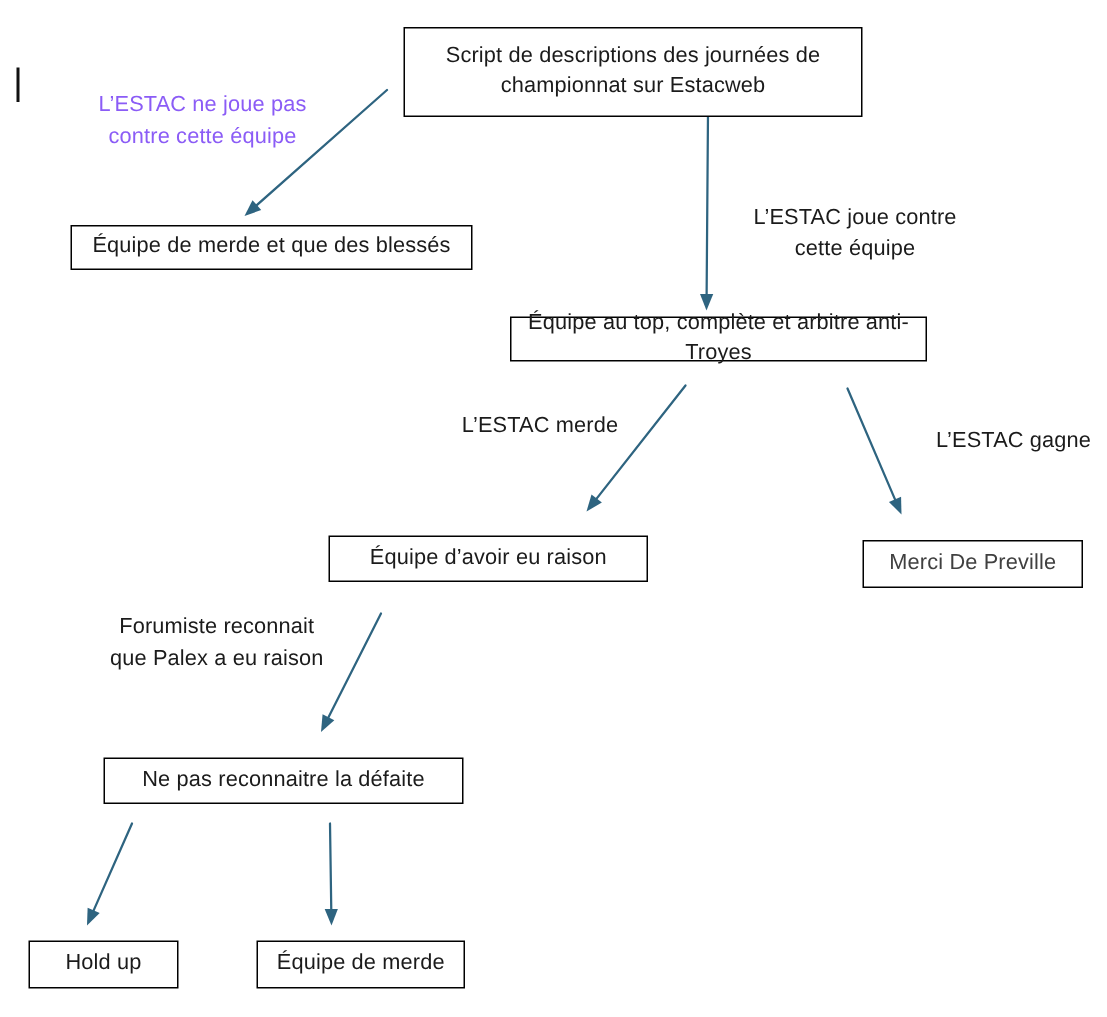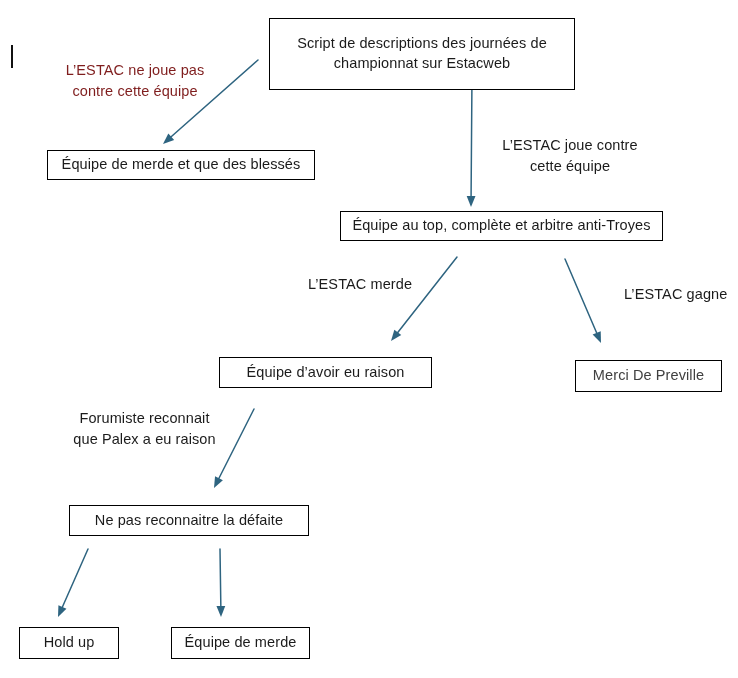--- a/index.html
+++ b/index.html
@@ -88,47 +88,47 @@
       </g>
       <g>
         <line x1="220" y1="549" x2="220.8676613680231" y2="608.0009730255717" stroke="#2e6480" stroke-width="1.5" stroke-linecap="round"></line>
         <polygon points="221,617 216.43872848453,606.0658881402209 225.2377770817487,605.9364903667323" fill="#2e6480"></polygon>
       </g>
     </svg>
 
   <div class="caret" style="left: 11px; top: 45px; width: 1.6px; height: 23px;"></div>
 
   <div id="nodes">
-      <div class="node" style="left: 269px; top: 18px; width: 306px; height: 72px; border-color: rgb(0, 0, 0); color: rgb(27, 27, 27);">
+      <div class="node" style="left: 269px; top: 18px; width: 306px; height: 60px; border-color: rgb(0, 0, 0); color: rgb(27, 27, 27);">
         <span>Script de descriptions des journées de championnat sur Estacweb</span>
       </div>
       <div class="node" style="left: 47px; top: 150px; width: 268px; height: 30px; border-color: rgb(0, 0, 0); color: rgb(27, 27, 27);">
         <span>Équipe de merde et que des blessés</span>
       </div>
-      <div class="node" style="left: 340px; top: 211px; width: 323px; height: 30px; border-color: rgb(0, 0, 0); color: rgb(27, 27, 27);">
+      <div class="node" style="left: 340px; top: 211px; width: 278px; height: 30px; border-color: rgb(0, 0, 0); color: rgb(27, 27, 27);">
         <span>Équipe au top, complète et arbitre anti-Troyes</span>
       </div>
       <div class="node" style="left: 219px; top: 357px; width: 213px; height: 31px; border-color: rgb(0, 0, 0); color: rgb(27, 27, 27);">
         <span>Équipe d’avoir eu raison</span>
       </div>
       <div class="node" style="left: 575px; top: 360px; width: 147px; height: 32px; border-color: rgb(0, 0, 0); color: #404040;">
         <span>Merci De Preville</span>
       </div>
       <div class="node" style="left: 69px; top: 505px; width: 240px; height: 31px; border-color: rgb(0, 0, 0); color: rgb(27, 27, 27);">
         <span>Ne pas reconnaitre la défaite</span>
       </div>
       <div class="node" style="left: 19px; top: 627px; width: 100px; height: 32px; border-color: rgb(0, 0, 0); color: rgb(27, 27, 27);">
         <span>Hold up</span>
       </div>
       <div class="node" style="left: 171px; top: 627px; width: 139px; height: 32px; border-color: rgb(0, 0, 0); color: rgb(27, 27, 27);">
         <span>Équipe de merde</span>
       </div>
     </div>
   <div id="labels">
-      <div class="edge-label" style="left: 55px; top: 60px; width: 160px; color: #7f1d1d;">L’ESTAC ne joue pas
+      <div class="edge-label" style="left: 55px; top: 60px; width: 160px; color: #8b5cf6;">L’ESTAC ne joue pas
 contre cette équipe</div>
       <div class="edge-label" style="left: 490px; top: 135px; width: 160px; color: rgb(27, 27, 27);">L’ESTAC joue contre
 cette équipe</div>
       <div class="edge-label" style="left: 300px; top: 274px; width: 120px; color: rgb(27, 27, 27);">L’ESTAC merde</div>
       <div class="edge-label align-left" style="left: 582px; top: 284px; width: 130px; color: rgb(27, 27, 27);">L’ESTAC gagne</div>
       <div class="edge-label" style="left: 62px; top: 408px; width: 165px; color: rgb(27, 27, 27);">Forumiste reconnait
 que Palex a eu raison</div>
     </div>
 
 </div>

